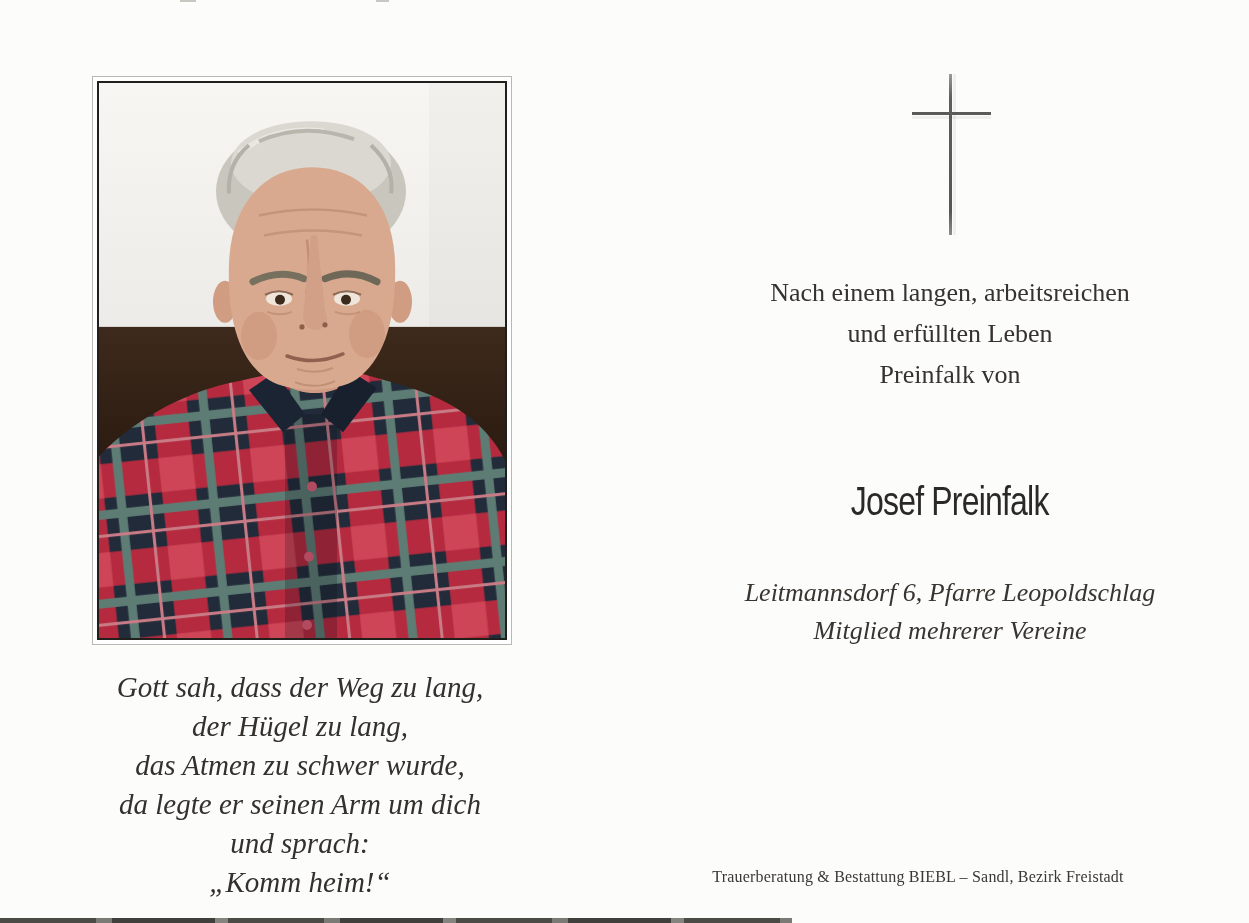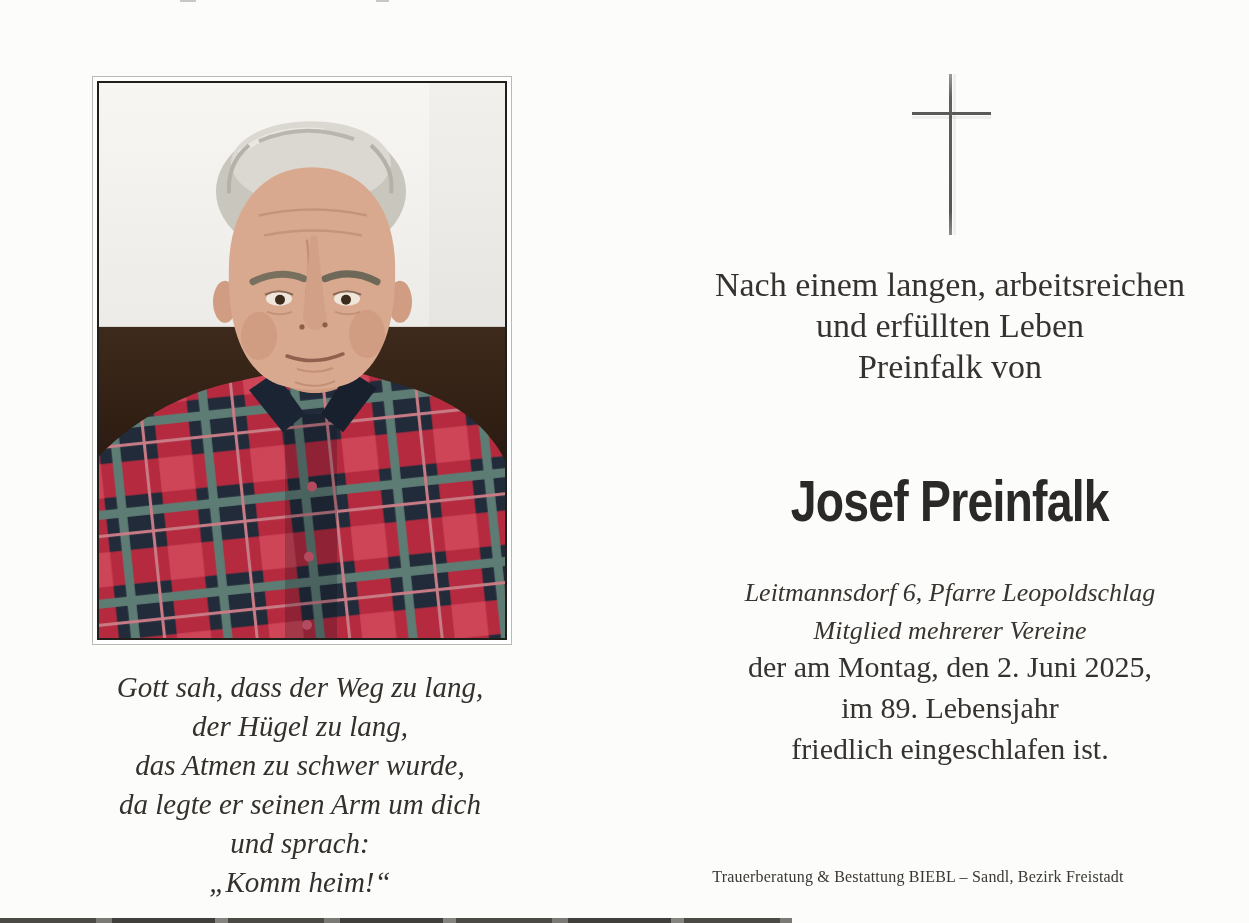--- a/index.html
+++ b/index.html
@@ -42,24 +42,24 @@
     box-shadow:4px 0 0 rgba(0,0,0,0.05);
   }
   .cross-h{
     position:absolute;left:912px;top:112px;width:79px;height:3px;
     background:#5a5a57;
     box-shadow:0 4px 0 rgba(0,0,0,0.05);
   }
 
   
   .tblock{position:absolute;text-align:center;}
-  .intro{left:660px;top:264px;width:580px;font-size:34px;line-height:41px;}
+  .intro{left:660px;top:272px;width:580px;font-size:26px;line-height:41px;}
   .name-block{left:660px;top:468px;width:580px;
-    font-family:"Liberation Sans", sans-serif;font-weight:700;
-    font-size:58px;line-height:66px;color:#2b2927;}
+    font-family:"Liberation Sans", sans-serif;font-weight:400;
+    font-size:40px;line-height:66px;color:#2b2927;}
   .name-inner{display:inline-block;transform:scaleX(0.8);letter-spacing:-1px;white-space:nowrap;}
   .subtitle{left:660px;top:538px;width:580px;font-style:italic;font-size:26px;line-height:38px;color:#38342f;margin-top:36px;}
   .death{left:660px;top:646px;width:580px;font-size:30px;line-height:41px;}
   .poem{left:52px;top:668px;width:496px;font-style:italic;font-size:29px;line-height:39px;color:#34312d;}
   .footer-credit{left:688px;top:868px;width:460px;font-size:16px;letter-spacing:0.2px;color:#3b3833;}
 
   
   .scan-strip{
     position:absolute;left:0;bottom:0;width:792px;height:5px;
     background:repeating-linear-gradient(90deg,
@@ -177,25 +177,20 @@
 
   <div class="tblock name-block">
     <span class="name-inner">Josef Preinfalk</span>
   </div>
 
   <div class="tblock subtitle">
     <div>Leitmannsdorf 6, Pfarre Leopoldschlag</div>
     <div>Mitglied mehrerer Vereine</div>
   </div>
 
-  <div class="tblock death">
-    <div>der am Montag, den 2. Juni 2025,</div>
-    <div>im 89. Lebensjahr</div>
-    <div>friedlich eingeschlafen ist.</div>
-  </div>
 
   <div class="tblock poem">
     <div>Gott sah, dass der Weg zu lang,</div>
     <div>der Hügel zu lang,</div>
     <div>das Atmen zu schwer wurde,</div>
     <div>da legte er seinen Arm um dich</div>
     <div>und sprach:</div>
     <div>„Komm heim!“</div>
   </div>
 

